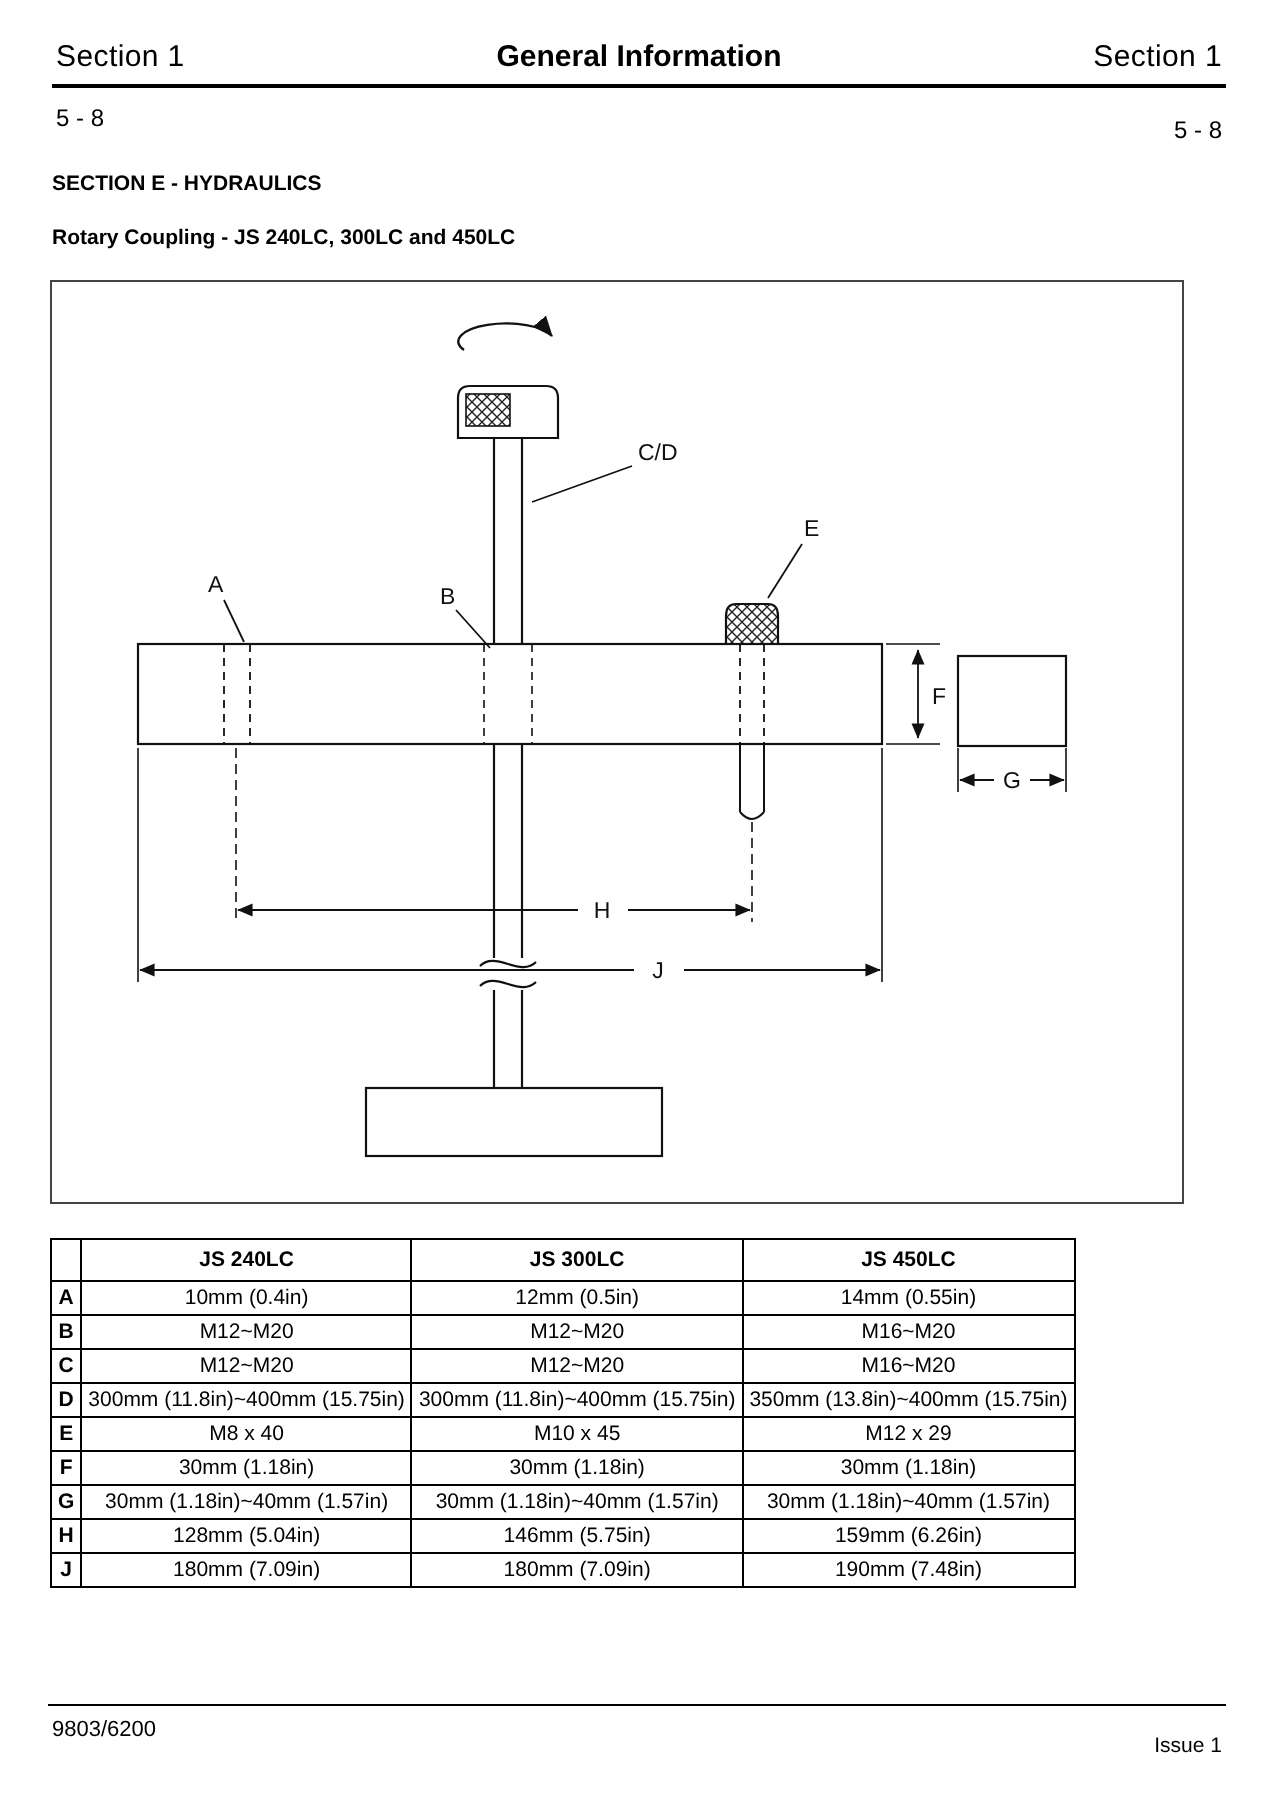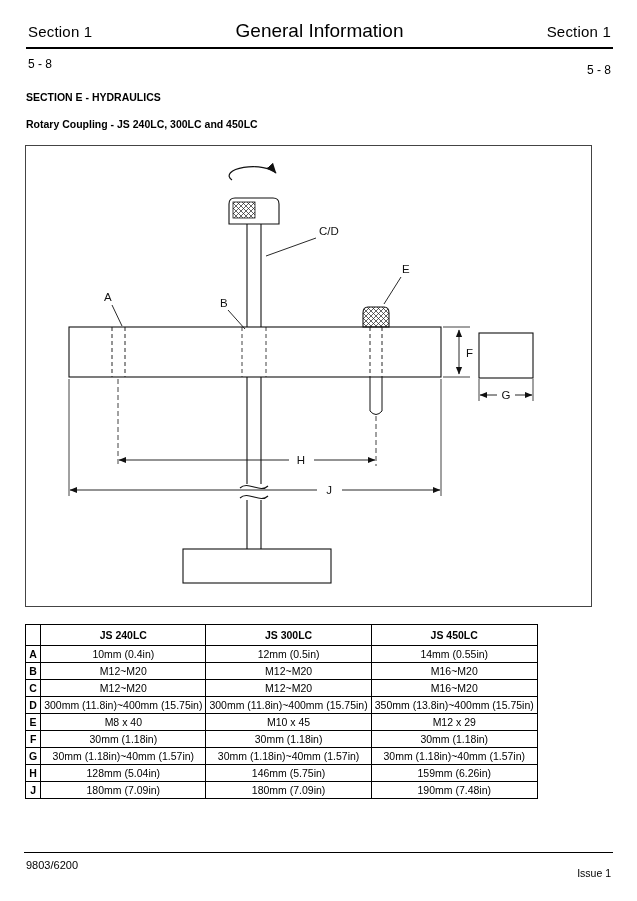--- a/index.html
+++ b/index.html
@@ -11,21 +11,21 @@
   }
   .page { position:relative; width:637px; height:901px; }
 
   
   .header { margin:0 24px 12px 26px; }
   .header-top {
     display:flex; justify-content:space-between; align-items:baseline;
     padding:20px 2px 5px 2px; border-bottom:2px solid #000;
   }
   .header-section { font-size:15px; letter-spacing:.2px; }
-  .header-title { font-size:19px; font-weight:normal;text-align:center; }
+  .header-title { font-size:15px; font-weight:bold;text-align:center; }
   .header-pages {
     display:flex; justify-content:space-between;
     padding:8px 2px 0 2px; font-size:12px;
   }
   .header-pages .pg-right { padding-top:6px; }
 
   
   .headings { margin:14px 26px 0 26px; }
   .h-main { font-size:13.5px; font-weight:bold; margin:0 0 14px 0; }
   .h-sub  { font-size:10.5px; font-weight:bold; margin:0 0 15px 0; }

